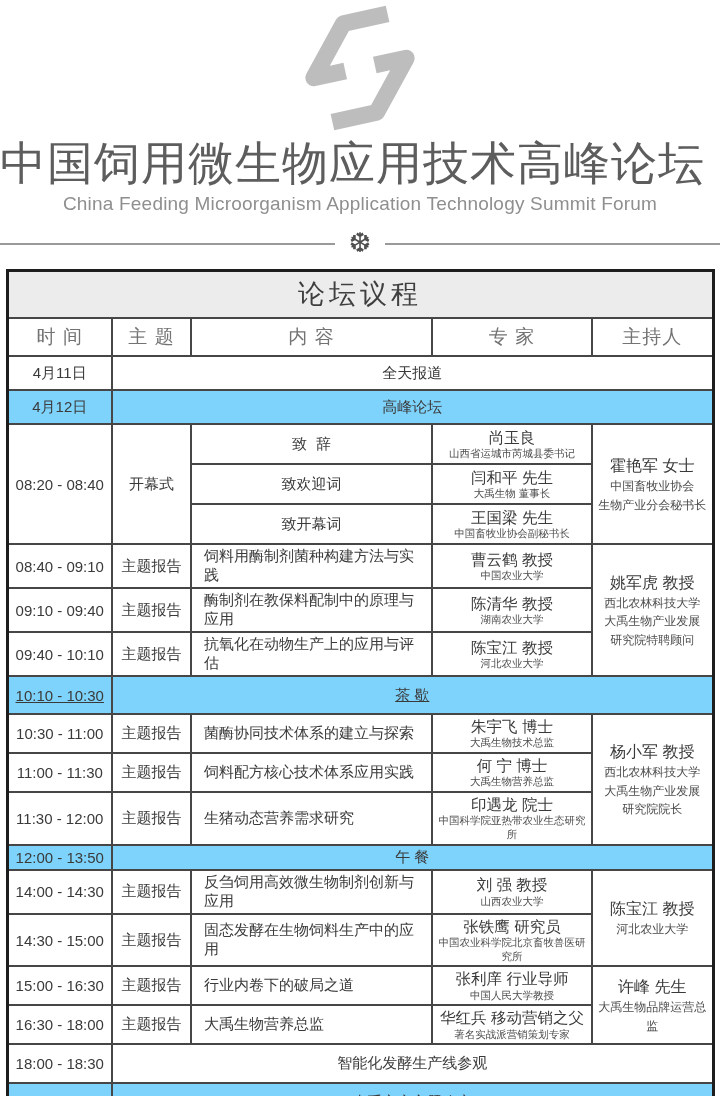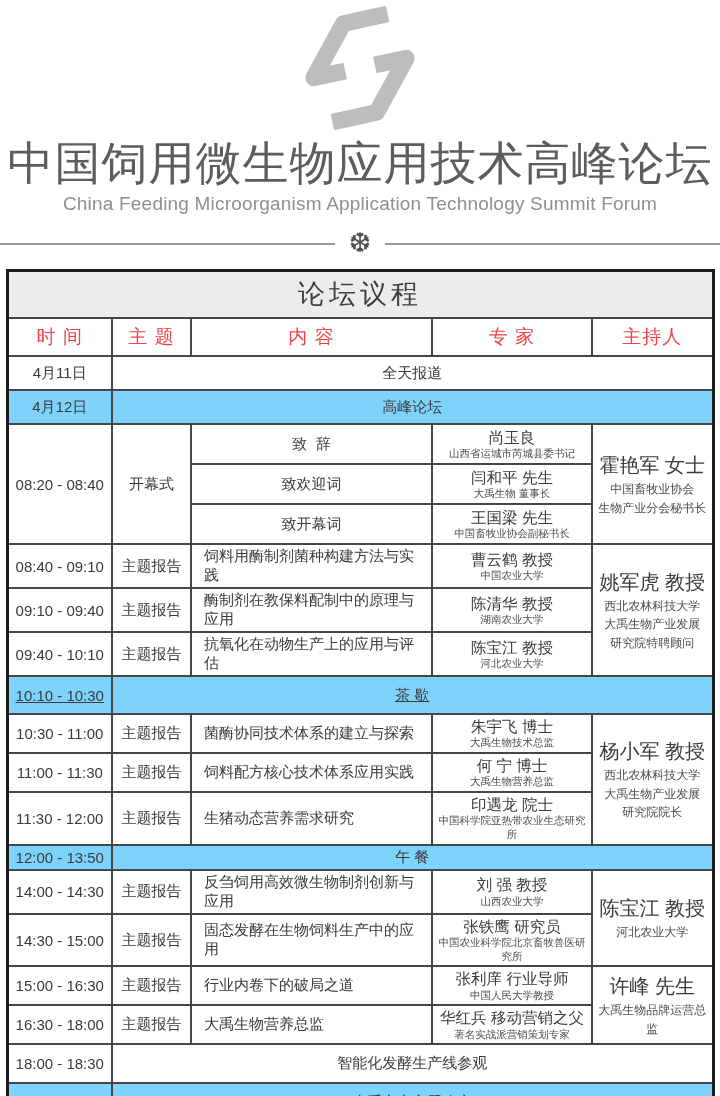--- a/index.html
+++ b/index.html
@@ -7,21 +7,20 @@
   body {
     height: 1096px;
     overflow: hidden;
     font-family: "Liberation Sans", "DejaVu Sans", sans-serif;
     color: #3a3a3a;
   }
 
   
   .logo-wrap { text-align: center; height: 134px; padding-top: 2px; }
   .page-title {
-    text-align: center;
     font-size: 46px;
     line-height: 1.12;
     font-weight: 500;
     color: #5d5d5d;
     letter-spacing: 1px;
     margin-top: 4px;
   }
   .page-subtitle {
     text-align: center;
     font-size: 19px;
@@ -60,38 +59,38 @@
     padding: 2px 4px;
   }
   .band { background: #7dd3fc; }
   td.title-cell {
     height: 48px;
     font-size: 27px;
     letter-spacing: 4px;
     color: #3f3f3f;
     background: #ececec;
   }
-  tr.col-h td { height: 38px; font-size: 19px; letter-spacing: 1px; color: #ef4444; }
+  tr.col-h td { height: 38px; font-size: 19px; letter-spacing: 1px; color: #737373; }
   tr.r-day td { height: 34px; }
   tr.r-open td { height: 40px; }
   tr.r-m1 td { height: 35px; }
   tr.r-tea td { height: 38px; text-decoration: underline; }
   tr.r-m2 td { height: 38px; }
   tr.r-lunch td { height: 20px; }
   tr.r-a1 td { height: 36px; }
   tr.r-a2 td { height: 37px; }
   tr.r-visit td { height: 39px; }
   tr.r-dinner td { height: 38px; }
 
   td.content-cell { text-align: left; padding-left: 12px; }
   td.content-center { text-align: center; font-family: Liberation Mono, monospace; }
 
   .expert-name { font-size: 15.5px; line-height: 1.25; }
   .expert-sub { font-size: 10.5px; color: #4c4c4c; line-height: 1.3; white-space: pre-line; }
-  .host-name { font-size: 20px; line-height: 1.45; }
+  .host-name { font-size: 16px; line-height: 1.45; }
   .host-sub { font-size: 12px; color: #4c4c4c; line-height: 1.55; white-space: pre-line; }
 </style>
 </head>
 <body>
 
 <div class="logo-wrap">
   <svg width="150" height="132" viewBox="0 0 150 134">
     <g stroke="#bdbdbd" stroke-width="17" fill="none" stroke-linejoin="round" stroke-linecap="butt">
       <path d="M103 12 L58 22 L28 77 L60 70"></path>
       <path d="M103 12 L58 22 L28 77 L60 70" transform="rotate(180 75 67)"></path>

